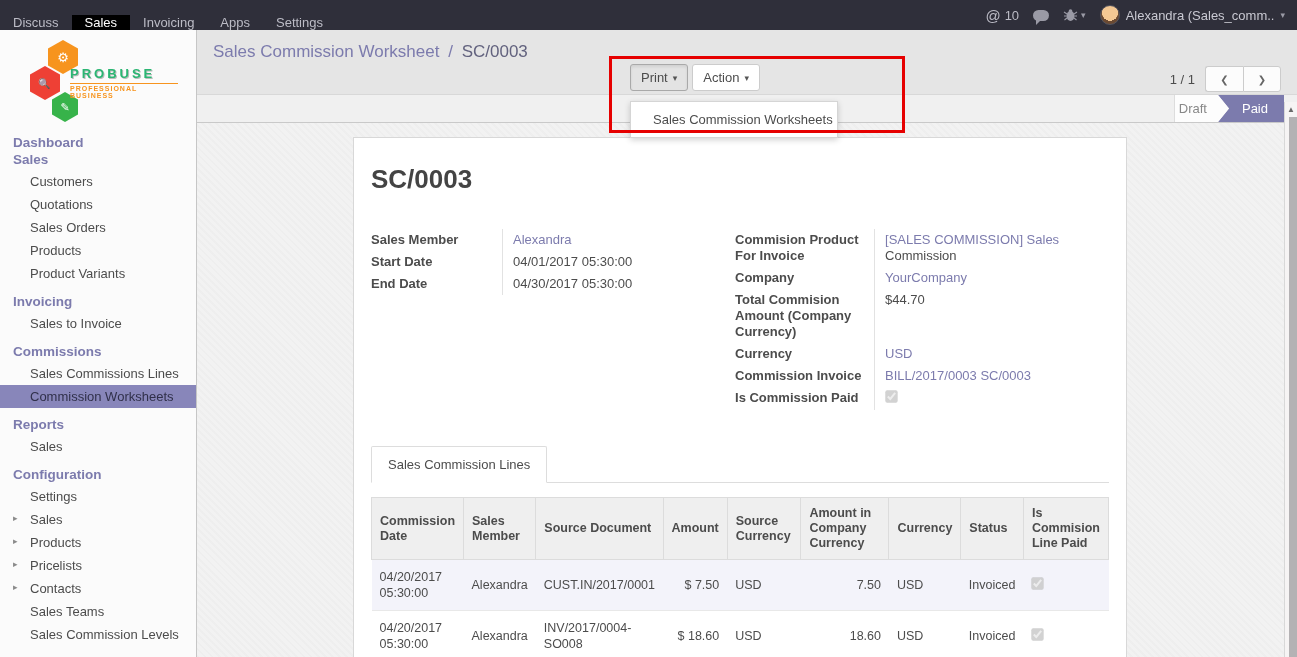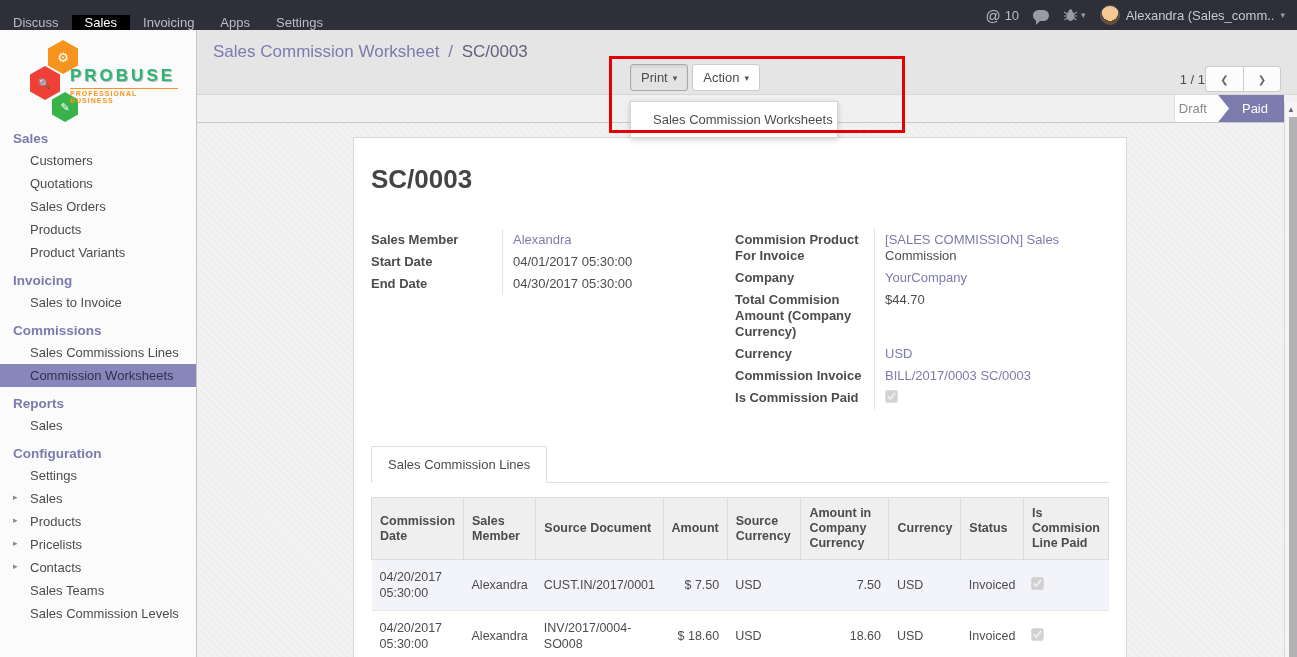--- a/index.html
+++ b/index.html
@@ -28,21 +28,21 @@
   .main { flex:1; position:relative; display:flex; flex-direction:column; }
 
   
   .logo { padding:10px 0 6px 28px; }
   .hexes { position:relative; width:150px; height:78px; }
   .hex { position:absolute; width:30px; height:34px; clip-path:polygon(50% 0,100% 25%,100% 75%,50% 100%,0 75%,0 25%); display:flex; align-items:center; justify-content:center; color:#fff; font-size:13px; }
   .hex.orange { background:#f7941e; left:20px; top:0; }
   .hex.red    { background:#ee4035; left:2px;  top:26px; }
   .hex.green  { background:#37b34a; left:24px; top:52px; width:26px; height:30px; font-size:11px; }
   .logo-text { position:absolute; left:42px; top:26px; }
-  .logo-title { font-size:17px; font-weight:bold; color:#2bb673; letter-spacing:3px; text-shadow:1px 1px 0 #bbb; }
+  .logo-title { font-size:13px; font-weight:bold; color:#2bb673; letter-spacing:3px; text-shadow:1px 1px 0 #bbb; }
   .logo-sub { font-size:7px; color:#f7941e; font-weight:bold; letter-spacing:1px; border-top:1px solid #f7941e; margin-top:2px; padding-top:1px; }
   .snav { padding:8px 0 0 0; }
   .snav .section { margin-top:6px; }
   .snav .section:first-child { margin-top:0; }
   .sec-header { color:#7c7bad; font-weight:bold; font-size:13.5px; padding:3px 0 3px 13px; cursor:pointer; }
   .snav .item { font-size:13px; color:#4c4c4c; padding:4px 0 4px 30px; cursor:pointer; position:relative; }
   .snav .item.selected { background:#8886ba; color:#30304a; }
   .snav .item .exp { position:absolute; left:13px; top:5px; color:#8a8a8a; font-size:9px; }
 
   
@@ -50,21 +50,21 @@
   .breadcrumb { padding:12px 0 0 16px; font-size:17px; }
   .breadcrumb .parent { color:#7c7bad; cursor:pointer; }
   .breadcrumb .sep { color:#7c7bad; padding:0 4px; }
   .breadcrumb .current { color:#62627e; }
   .toolbar { position:absolute; left:433px; top:34px; display:flex; gap:4px; }
   .btn { height:27px; padding:0 10px; font-size:13px; border:1px solid #ccc; background:#fff; border-radius:3px; color:#4c4c4c; display:flex; align-items:center; gap:5px; cursor:pointer; }
   .btn .bcaret { font-size:9px; color:#555; }
   .btn.open { background:#e3e3e3; border-color:#a9a9a9; box-shadow:inset 0 2px 3px rgba(0,0,0,0.08); }
   .dropdown { position:absolute; left:0; top:37px; width:208px; background:#fff; border:1px solid #d5d5d5; box-shadow:0 2px 6px rgba(0,0,0,0.18); z-index:30; padding:4px 0; }
   .dropdown .ditem { padding:6px 0 6px 22px; font-size:13px; color:#4c4c4c; cursor:pointer; white-space:nowrap; }
-  .pager { position:absolute; right:16px; top:36px; display:flex; align-items:center; gap:0; }
+  .pager { position:absolute; right:16px; top:36px; display:flex; align-items:center; gap:10px; }
   .pager-text { font-size:13px; color:#4c4c4c; }
   .pager-btns { display:flex; }
   .pbtn { width:38px; height:26px; background:#fcfcfc; border:1px solid #ccc; color:#666; font-size:13px; display:flex; align-items:center; justify-content:center; cursor:pointer; }
   .pbtn.prev { border-radius:3px 0 0 3px; border-right:none; }
   .pbtn.next { border-radius:0 3px 3px 0; }
 
   
   .statusbar { height:29px; background:#f0f0f0; border-top:1px solid #d8d8d8; border-bottom:1px solid #c9c9c9; display:flex; justify-content:flex-end; padding-right:13px; }
   .stage { display:flex; align-items:center; font-size:13px; height:100%; }
   .stage.draft { background:#fdfdfd; color:#888; padding:0 22px 0 4px; clip-path:polygon(0 0, calc(100% - 11px) 0, 100% 50%, calc(100% - 11px) 100%, 0 100%); position:relative; z-index:2; margin-right:-11px; border-left:1px solid #ddd; }
@@ -151,20 +151,21 @@
             <span>✎</span>
           </div>
         <div class="logo-text">
           <div class="logo-title">PROBUSE</div>
           <div class="logo-sub">PROFESSIONAL BUSINESS</div>
         </div>
       </div>
     </div>
     <div class="snav">
       <div class="section">
+        <div class="sec-header">Dashboard</div>
         <div class="sec-header" style="margin-top:-4px;">Sales</div>
         <div class="item">Customers</div>
         <div class="item">Quotations</div>
         <div class="item">Sales Orders</div>
         <div class="item">Products</div>
         <div class="item">Product Variants</div>
       </div>
       <div class="section">
         <div class="sec-header">Invoicing</div>
         <div class="item">Sales to Invoice</div>

